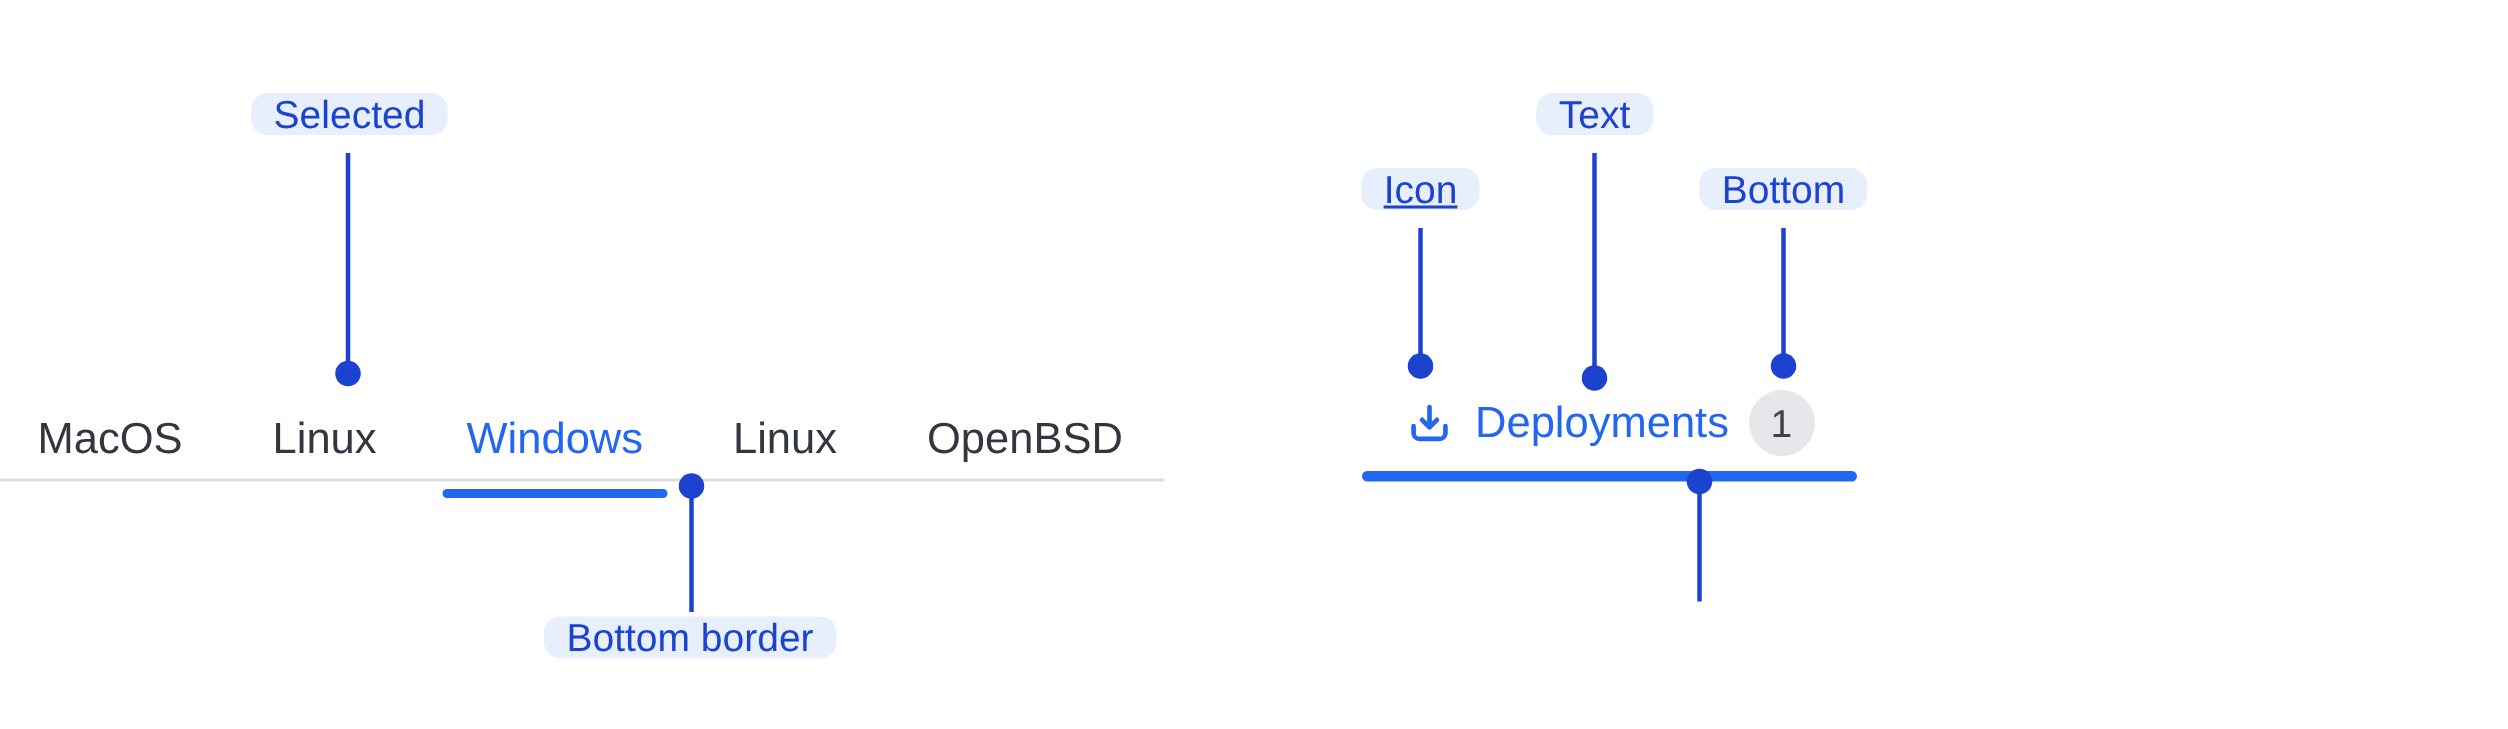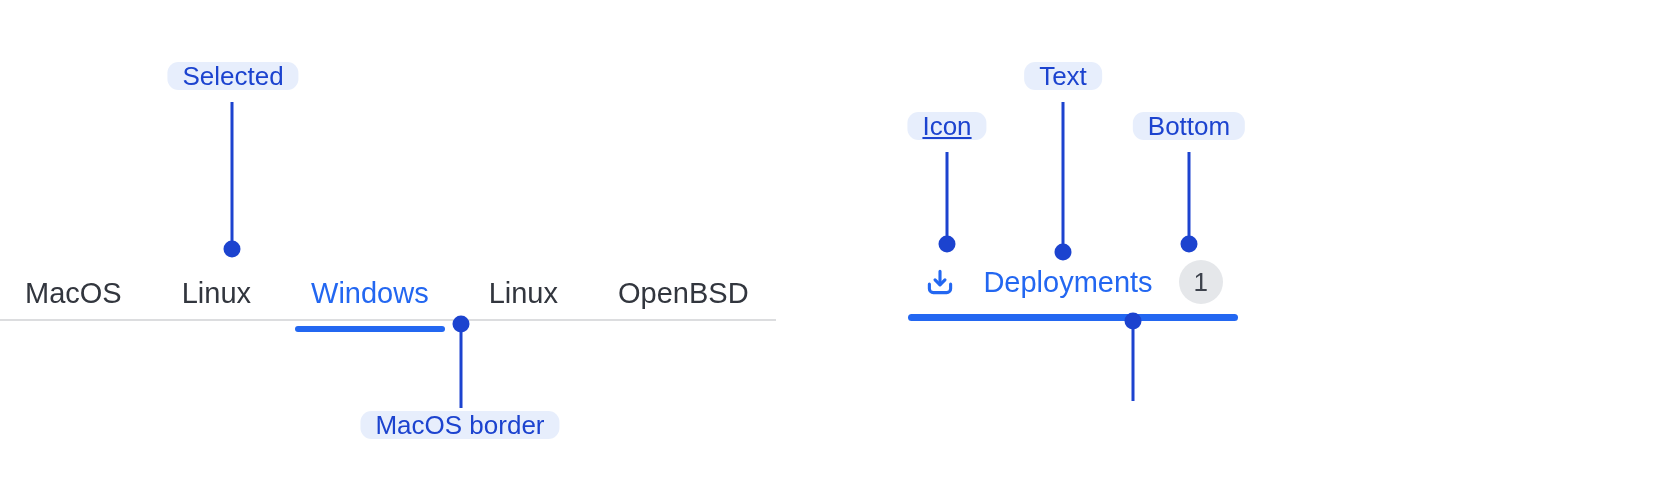--- a/index.html
+++ b/index.html
@@ -88,21 +88,21 @@
   
   .rtab {
     position: absolute;
     left: 908px;
     top: 243px;
     width: 330px;
     height: 78px;
     display: flex;
     align-items: center;
     justify-content: center;
-    gap: 26px;
+    gap: 13px;
     cursor: pointer;
   }
   .rtab-label {
     color: #2367f1;
     font-size: 29px;
     font-weight: 500;
     white-space: nowrap;
   }
   .rtab-badge {
     width: 44px;
@@ -156,21 +156,21 @@
     <div class="tab">
       <span>Linux</span>
     </div>
     <div class="tab">
       <span>OpenBSD</span>
     </div>
   </div>
 
   <div class="dot" style="left:461px; top:324px;"></div>
   <div class="connector" style="left:461px; top:332px; height:76px;"></div>
-  <div class="pill" style="left:460px; top:411px;">MacOS border</div>
+  <div class="pill" style="left:460px; top:411px;">Bottom border</div>
 
   <div class="pill" style="left:1063px; top:62px;text-align:right;">Text</div>
   <div class="connector" style="left:1063px; top:102px; height:143px;"></div>
   <div class="dot" style="left:1063px; top:252px;"></div>
 
   <div class="pill" style="left:947px; top:112px;text-decoration:underline;">Icon</div>
   <div class="connector" style="left:947px; top:152px; height:85px;"></div>
   <div class="dot" style="left:947px; top:244px;"></div>
 
   <div class="pill" style="left:1189px; top:112px;">Bottom</div>

